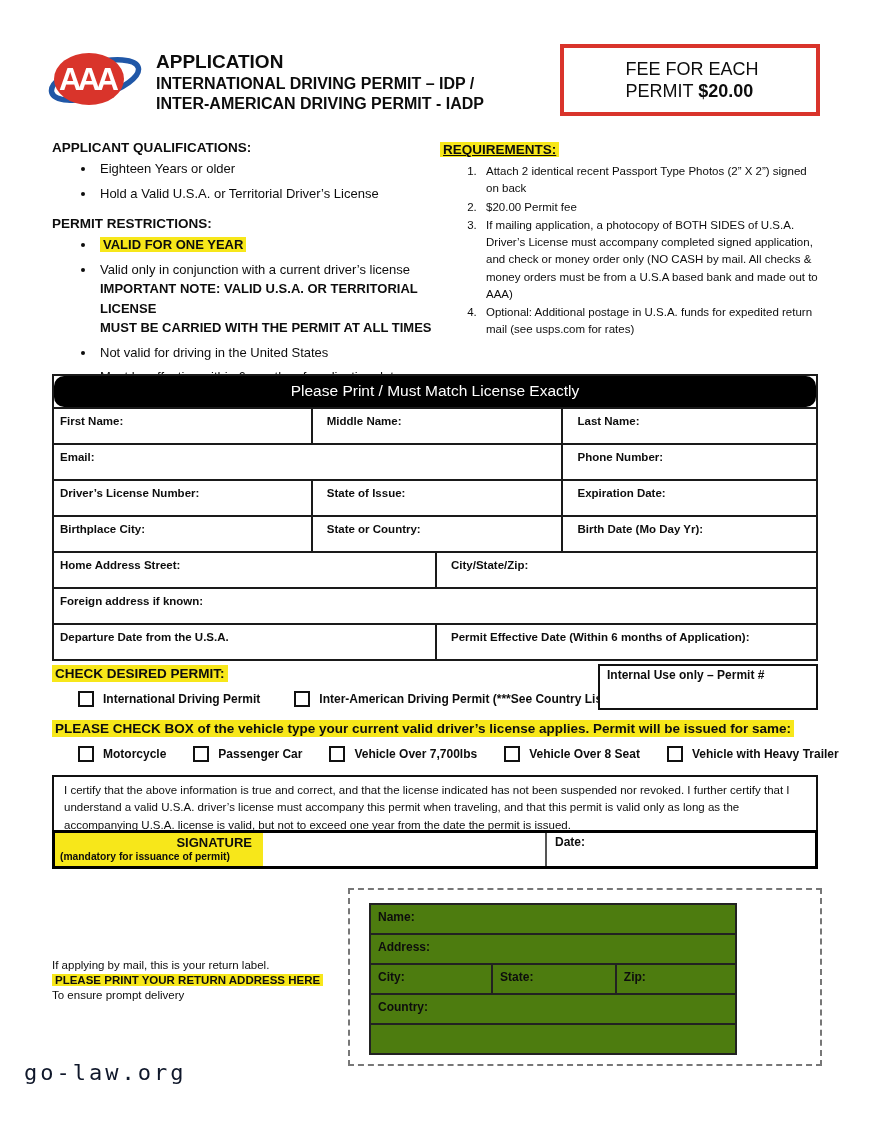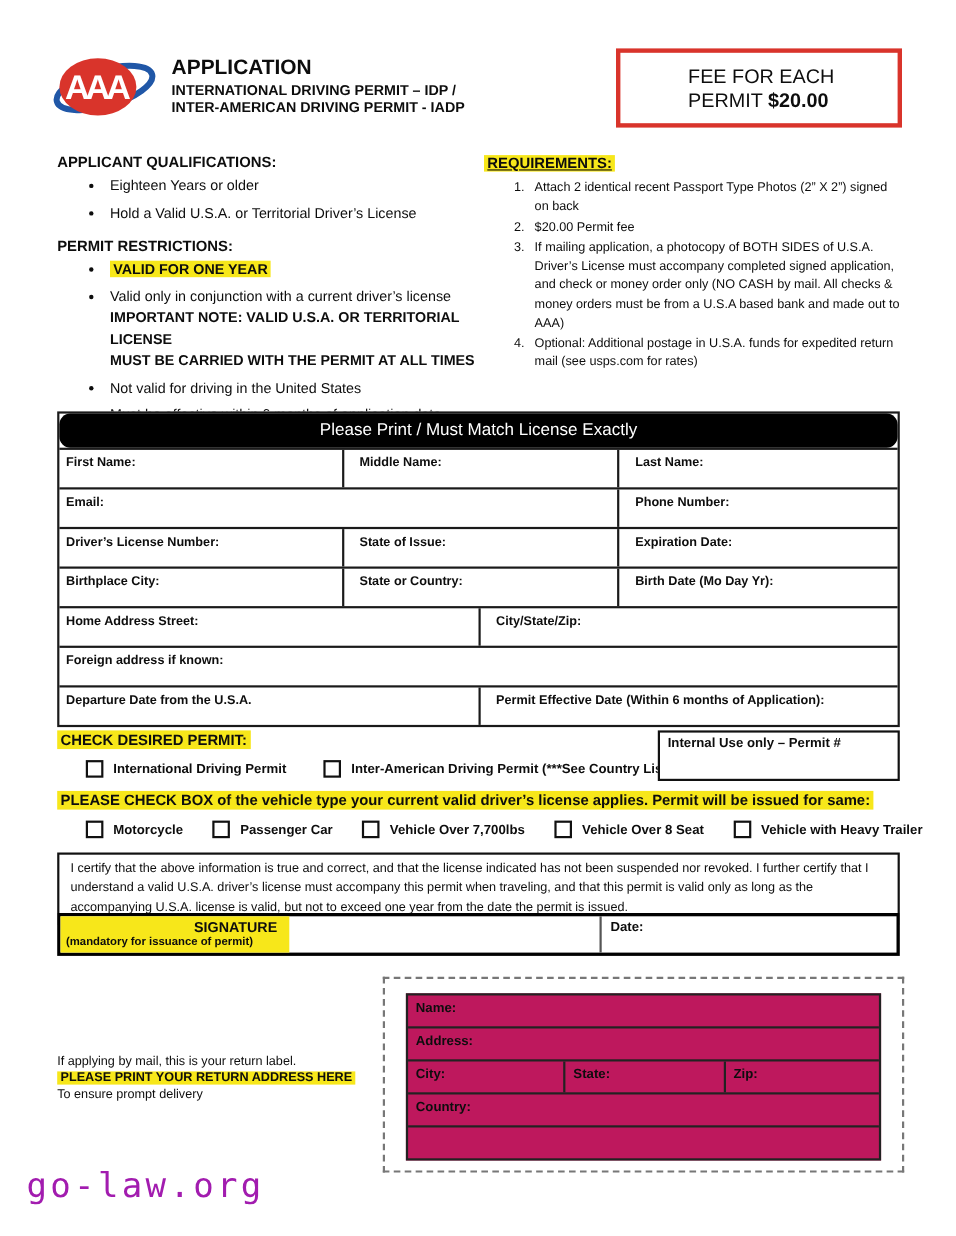--- a/index.html
+++ b/index.html
@@ -13,21 +13,21 @@
   html,body{margin:0;padding:0;background:#fff;}
   .page{
     position:relative;width:869px;height:1124px;background:#fff;
     font-family:"Liberation Sans",sans-serif;color:var(--ink);overflow:hidden;
   }
   
   .header{position:absolute;top:44px;left:48px;right:49px;display:flex;align-items:flex-start;}
   .logo{width:94px;height:70px;flex-shrink:0;}
   .titles{margin-left:14px;padding-top:6px;line-height:1.25;}
   .app-title{font-size:19px;font-weight:bold;}
-  .app-sub{font-size:13px;font-weight:bold;}
+  .app-sub{font-size:16px;font-weight:bold;}
   .feebox{
     margin-left:auto;width:260px;min-height:72px;border:4px solid var(--red);
     display:flex;align-items:center;padding:4px 8px 4px 12px;background:#fff;justify-content:center;
   }
   .fee-main{font-size:18px;line-height:1.25;white-space:nowrap;}
   .fee-amount{font-weight:bold;}
   .fee-list{margin:0 0 0 6px;padding-left:22px;font-size:10.5px;line-height:1.15;}
   .fee-list li{margin:3px 0;}
   
   .cols{position:absolute;top:140px;left:52px;right:51px;display:flex;}
@@ -70,30 +70,30 @@
   .sigrow{position:absolute;top:830px;left:52px;right:51px;height:39px;border:3.5px solid #000;
     display:flex;background:#fff;}
   .sig-yellow{width:208px;background:var(--hl);padding:1px 5px;display:flex;flex-direction:column;justify-content:center;}
   .sig-label{font-weight:bold;font-size:13px;text-align:right;padding-right:6px;line-height:1.15;}
   .sig-sublabel{font-weight:bold;font-size:10.3px;white-space:nowrap;line-height:1.15;}
   .sig-space{flex:1;}
   .sig-date{width:270px;border-left:2px solid #555;padding:2px 8px;font-weight:bold;font-size:12px;}
   
   .return-notes{position:absolute;left:52px;top:958px;font-size:11.5px;line-height:1.32;}
   .dashed{position:absolute;left:348px;top:888px;width:474px;height:178px;border:2px dashed #777;}
-  .rtable{position:absolute;left:19px;top:13px;width:432px;border:2px solid #222;background:#be185d;}
+  .rtable{position:absolute;left:19px;top:13px;width:368px;border:2px solid #222;background:#4d7c0f;}
   .r-row{display:flex;border-top:2px solid #222;}
   .r-row:first-child{border-top:none;}
   .r-cell{height:28px;padding:2px 7px;}
   .r-cell + .r-cell{border-left:2px solid #222;}
   .r-lbl{font-weight:bold;font-size:12px;}
   .rc33a{width:33%;} .rc33b{width:34%;} .rc33c{width:33%;}
   
   .watermark{position:absolute;left:24px;top:1060px;font-family:"DejaVu Sans Mono",monospace;
-    font-size:31px;color:#a21caf;letter-spacing:3px;}
+    font-size:22px;color:#0f172a;letter-spacing:3px;}
 </style>
 </head>
 <body>
 
 <div class="page">
 
   <div class="header">
     <svg class="logo" viewBox="0 0 94 70">
       <g transform="rotate(-16 47 36)">
         <ellipse cx="47" cy="36" rx="45" ry="16.5" fill="none" stroke="#2057a7" stroke-width="5.5"></ellipse>

